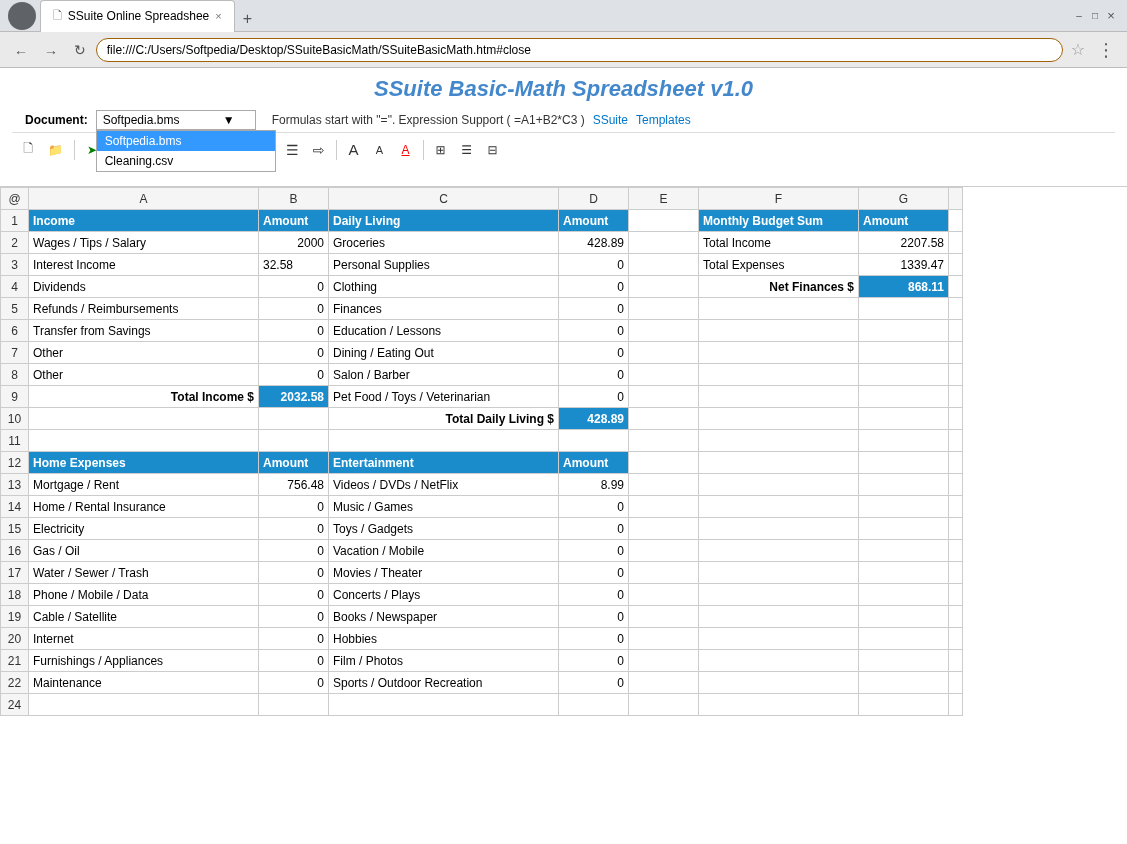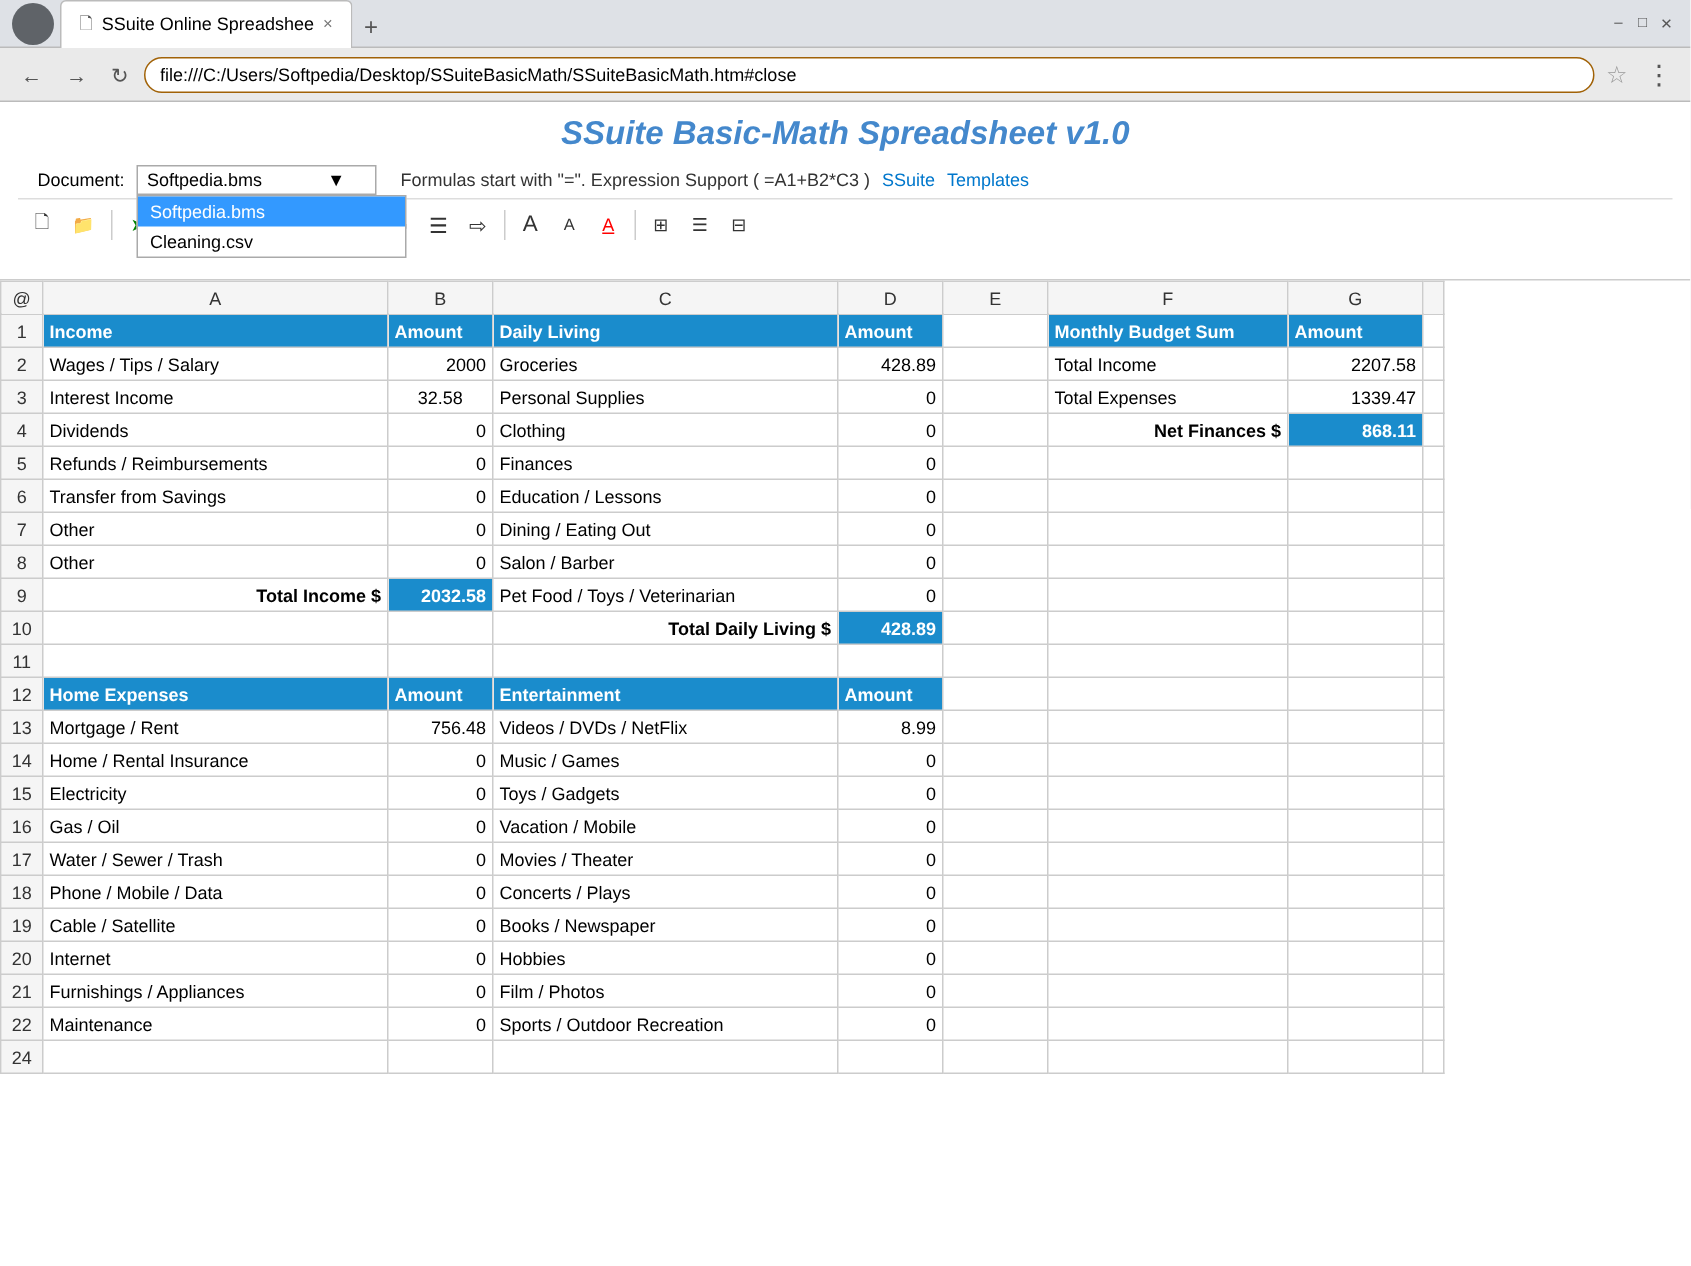--- a/index.html
+++ b/index.html
@@ -44,21 +44,21 @@
     .win-controls { display: flex; gap: 2px; margin-left: 8px; }
     .win-btn { width: 16px; height: 16px; display: flex; align-items: center; justify-content: center; cursor: pointer; font-size: 10px; color: #555; }
     .titlebar-right { display: flex; align-items: center; margin-left: auto; }
     .profile-icon { width: 28px; height: 28px; background: #5f6368; color: white; border-radius: 50%; display: flex; align-items: center; justify-content: center; font-size: 12px; margin-right: 4px; }
 
     
     .app-container { background: #fff; height: calc(844px - 68px); overflow: hidden; display: flex; flex-direction: column; gap: 16px; }
     .app-header { padding: 8px 12px 4px; background: #fff; }
     .app-title { color: #4488cc; font-size: 22px; font-weight: bold; text-align: center; font-style: italic; margin-bottom: 6px; }
     .toolbar-row { display: flex; align-items: center; gap: 8px; padding: 2px 0; }
-    .document-label { font-weight: normal; font-size: 12px; color: #000; padding-left: 13px; }
+    .document-label { font-weight: bold; font-size: 12px; color: #000; padding-left: 13px; }
     .doc-dropdown { position: relative; display: inline-block; }
     .doc-select-btn { background: #fff; border: 1px solid #aaa; padding: 2px 20px 2px 6px; font-size: 12px; cursor: pointer; min-width: 160px; display: flex; align-items: center; justify-content: space-between; }
     .dropdown-menu { position: absolute; top: 100%; left: 0; background: #fff; border: 1px solid #aaa; min-width: 180px; z-index: 100; }
     .dropdown-item { padding: 3px 8px; cursor: pointer; font-size: 12px; }
     .dropdown-item.active { background: #3399ff; color: #fff; }
     .formula-info { font-size: 12px; color: #333; margin-left: 8px; }
     .ssuite-link { color: #0077cc; text-decoration: none; font-size: 12px; }
     .templates-link { color: #0077cc; text-decoration: none; font-size: 12px; }
 
     
@@ -204,21 +204,21 @@
             <td class="cell">Groceries</td>
             <td class="cell" style="text-align: right;">428.89</td>
             <td class="cell"></td>
             <td class="cell">Total Income</td>
             <td class="cell" style="text-align: right;">2207.58</td>
             <td></td>
           </tr>
           <tr>
             <td class="row-header cell">3</td>
             <td class="cell">Interest Income</td>
-            <td class="cell" style="text-align: center;">32.58</td>
+            <td class="cell" style="text-align: left;">32.58</td>
             <td class="cell">Personal Supplies</td>
             <td class="cell" style="text-align: right;">0</td>
             <td class="cell"></td>
             <td class="cell">Total Expenses</td>
             <td class="cell" style="text-align: right;">1339.47</td>
             <td></td>
           </tr>
           <tr>
             <td class="row-header cell">4</td>
             <td class="cell">Dividends</td>

